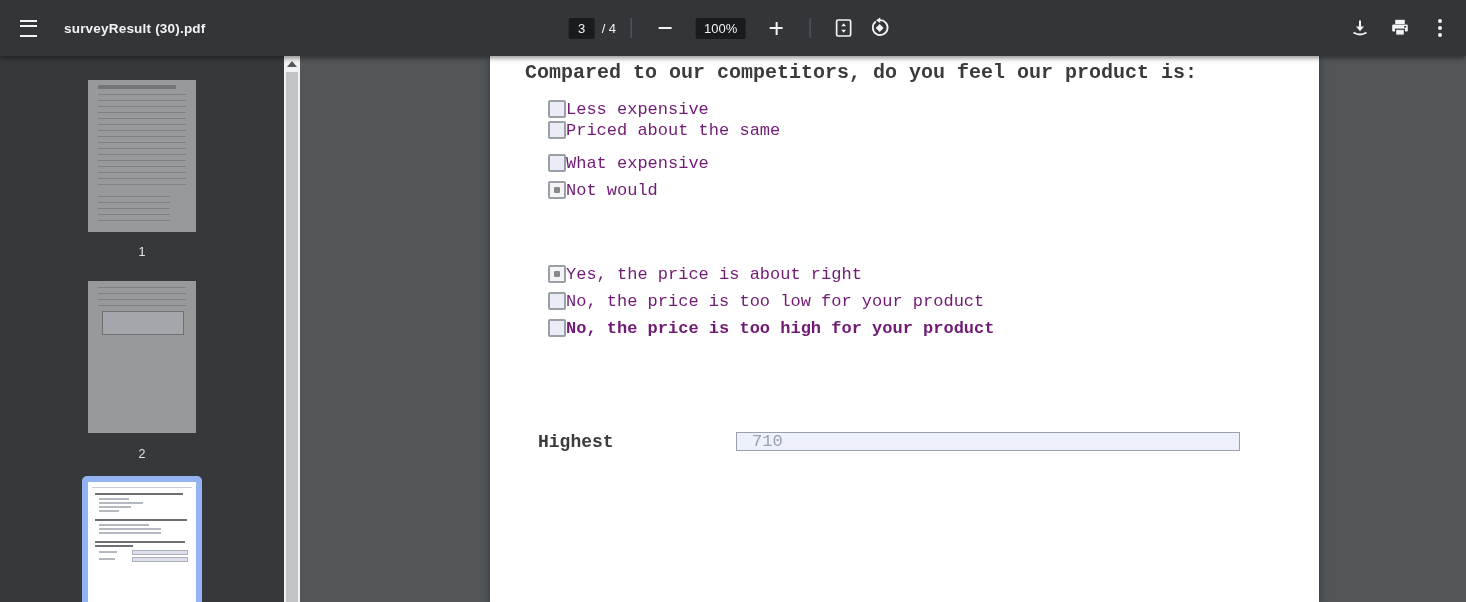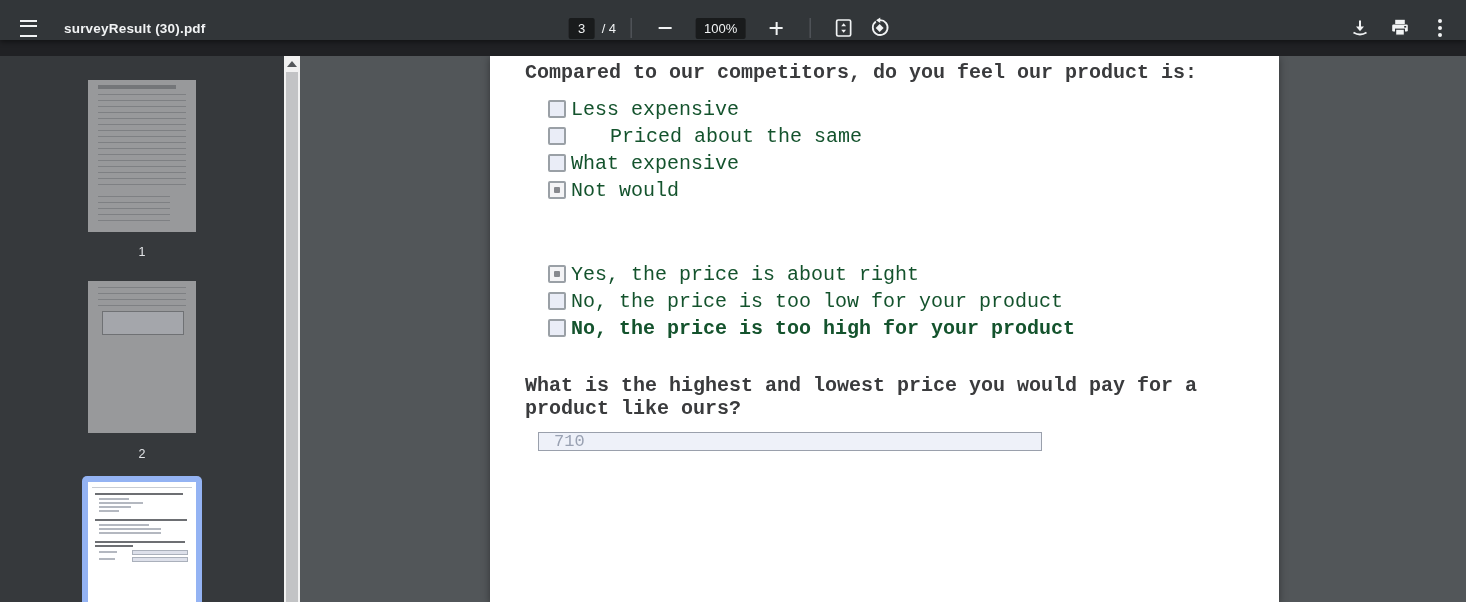--- a/index.html
+++ b/index.html
@@ -1,20 +1,20 @@
 <!DOCTYPE html>
 <html><head>
 <meta charset="utf-8">
 <style>
   html,body{margin:0;padding:0;background:#202124;}
   .app{position:relative;width:1466px;height:602px;overflow:hidden;
        font-family:"Liberation Sans",sans-serif;-webkit-font-smoothing:antialiased;}
 
   
-  .toolbar{position:absolute;left:0;top:0;width:100%;height:40px;background:#323639;
+  .toolbar{position:absolute;left:0;top:0;width:100%;height:56px;background:#323639;
            box-shadow:0 2px 5px rgba(0,0,0,.45);z-index:10;}
   .tb-left{position:absolute;left:0;top:0;height:56px;display:flex;align-items:center;}
   .icon-btn{background:none;border:none;padding:0;margin:0;display:flex;align-items:center;
             justify-content:center;cursor:pointer;}
   .menu-btn{width:56px;height:56px;}
   .hamburger{display:block;width:17px;height:13px;
              border-top:2px solid #f1f3f4;border-bottom:2px solid #f1f3f4;position:relative;}
   .hamburger::after{content:"";position:absolute;left:0;top:3.5px;width:17px;height:2px;background:#f1f3f4;}
   .doc-title{color:#f1f3f4;font-size:13.5px;font-weight:bold;margin-left:8px;letter-spacing:.2px;}
 
@@ -61,29 +61,29 @@
   .sb-track{position:absolute;left:284px;top:0;width:16px;height:546px;background:#f1f1f1;}
   .sb-up{position:absolute;left:3px;top:5px;width:0;height:0;cursor:pointer;
          border-left:5px solid transparent;border-right:5px solid transparent;
          border-bottom:6px solid #55585b;}
   .sb-thumb{position:absolute;left:2px;top:16px;width:12px;height:530px;background:#c2c3c5;cursor:pointer;}
 
   
   .viewer{position:absolute;left:300px;top:56px;width:1166px;height:546px;background:#525659;overflow:hidden;}
   .pdf-page{position:absolute;left:190px;top:0;width:789px;height:546px;background:#ffffff;
             box-shadow:0 2px 8px rgba(0,0,0,.4);
-            font-family:"Liberation Mono","DejaVu Sans Mono",monospace;}
+            font-family:"Liberation Mono","DejaVu Sans Mono",monospace;padding-left:40px;}
   .q-head{position:absolute;left:35px;color:#3a3b3d;font-weight:bold;font-size:20px;line-height:23px;}
   .opt-row{position:absolute;left:58px;height:18px;display:flex;align-items:center;}
   .cbox{width:18px;height:18px;box-sizing:border-box;border:2px solid #9aa0a6;background:#eaedf7;
         border-radius:2px;position:relative;flex:none;cursor:pointer;}
   .cbox.checked{background:#f4f4f6;}
   .cbox.checked::after{content:"";position:absolute;left:4px;top:4px;width:6px;height:6px;
         background:#87898e;border-radius:1px;}
-  .opt-label{margin-left:5px;color:#14532d;font-size:20px;white-space:pre;}
+  .opt-label{color:#701a75;font-size:17px;white-space:pre;}
   .frow{position:absolute;left:48px;height:19px;display:flex;align-items:center;}
   .f-label{width:198px;color:#3a3b3d;font-weight:bold;font-size:18px;}
   .f-input{width:504px;height:19px;box-sizing:border-box;background:#eef1f9;border:1px solid #9aa0ac;
            color:#99a1b2;font-size:17px;line-height:17px;padding:0 0 0 15px;
            font-family:"Liberation Mono","DejaVu Sans Mono",monospace;}
   svg{display:block;}
 </style>
 </head>
 <body>
 
@@ -191,21 +191,21 @@
 
   <main class="viewer">
     <div class="pdf-page">
 
       <div class="q-head" style="top:5px;width:720px;">Compared to our competitors, do you feel our product is:</div>
 
       <div class="opt-row" style="top:44px;">
         <span class="cbox"></span>
         <span class="opt-label">Less expensive</span>
       </div>
-      <div class="opt-row" style="top:71px;gap:39px;">
+      <div class="opt-row" style="top:65px;">
         <span class="cbox"></span>
         <span class="opt-label">Priced about the same</span>
       </div>
       <div class="opt-row" style="top:98px;">
         <span class="cbox"></span>
         <span class="opt-label">What expensive</span>
       </div>
       <div class="opt-row" style="top:125px;">
         <span class="cbox checked"></span>
         <span class="opt-label">Not would</span>
@@ -218,21 +218,21 @@
       </div>
       <div class="opt-row" style="top:236px;">
         <span class="cbox"></span>
         <span class="opt-label">No, the price is too low for your product</span>
       </div>
       <div class="opt-row" style="top:263px;font-weight:bold;">
         <span class="cbox"></span>
         <span class="opt-label">No, the price is too high for your product</span>
       </div>
 
-      <div class="q-head" style="top:318px;width:700px;">What is the highest and lowest price you would pay for a product like ours?</div>
 
       <div class="frow" style="top:376px;">
+        <span class="f-label">Highest</span>
         <div class="f-input">710</div>
       </div>
 
     </div>
   </main>
 </div>
 
 </body></html>

